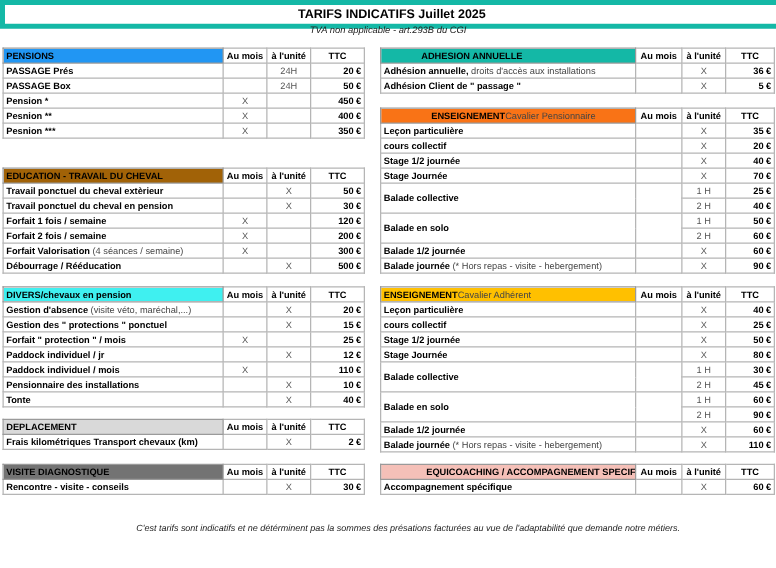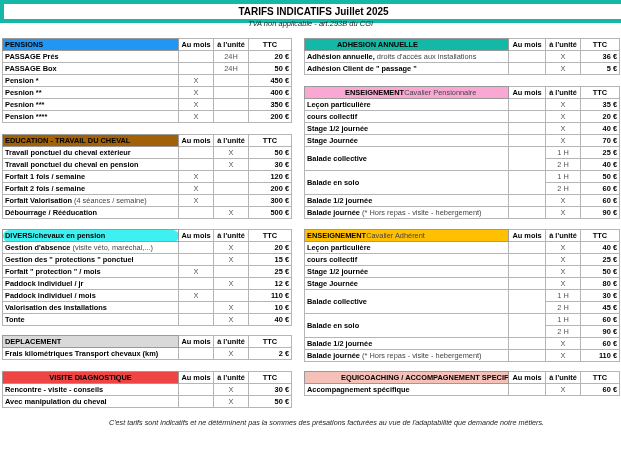--- a/index.html
+++ b/index.html
@@ -69,185 +69,173 @@
         <td class="c">X</td>
         <td class="c"></td>
         <td class="ttc">400 €</td>
       </tr>
       <tr>
         <td class="lbl"><span>Pesnion ***</span></td>
         <td class="c">X</td>
         <td class="c"></td>
         <td class="ttc">350 €</td>
       </tr>
-      <tr>
-        <td class="lbl"><span>Pension ****</span></td>
+    </tbody>
+  </table>
+<table class="t left" style="top:134px">
+    <colgroup>
+      <col class="a">
+      <col class="b">
+      <col class="c">
+      <col class="d">
+    </colgroup>
+    <tbody>
+      <tr class="head">
+        <td class="lbl sect" style="background: #a16207;"><span>EDUCATION - TRAVAIL DU CHEVAL</span></td>
+        <td class="c">Au mois</td>
+        <td class="c">à l'unité</td>
+        <td class="ttc">TTC</td>
+      </tr>
+      <tr>
+        <td class="lbl"><span>Travail ponctuel du cheval extèrieur</span></td>
+        <td class="c"></td>
+        <td class="c">X</td>
+        <td class="ttc">50 €</td>
+      </tr>
+      <tr>
+        <td class="lbl"><span>Travail ponctuel du cheval en pension</span></td>
+        <td class="c"></td>
+        <td class="c">X</td>
+        <td class="ttc">30 €</td>
+      </tr>
+      <tr>
+        <td class="lbl"><span>Forfait 1 fois / semaine</span></td>
+        <td class="c">X</td>
+        <td class="c"></td>
+        <td class="ttc">120 €</td>
+      </tr>
+      <tr>
+        <td class="lbl"><span>Forfait 2 fois / semaine</span></td>
         <td class="c">X</td>
         <td class="c"></td>
         <td class="ttc">200 €</td>
       </tr>
-    </tbody>
-  </table>
-<table class="t left" style="top:134px">
-    <colgroup>
-      <col class="a">
-      <col class="b">
-      <col class="c">
-      <col class="d">
-    </colgroup>
-    <tbody>
-      <tr class="head">
-        <td class="lbl sect" style="background: #a16207;"><span>EDUCATION - TRAVAIL DU CHEVAL</span></td>
-        <td class="c">Au mois</td>
-        <td class="c">à l'unité</td>
-        <td class="ttc">TTC</td>
-      </tr>
-      <tr>
-        <td class="lbl"><span>Travail ponctuel du cheval extèrieur</span></td>
-        <td class="c"></td>
-        <td class="c">X</td>
-        <td class="ttc">50 €</td>
-      </tr>
-      <tr>
-        <td class="lbl"><span>Travail ponctuel du cheval en pension</span></td>
+      <tr>
+        <td class="lbl"><span>Forfait Valorisation</span><span class="light"> (4 séances / semaine)</span></td>
+        <td class="c">X</td>
+        <td class="c"></td>
+        <td class="ttc">300 €</td>
+      </tr>
+      <tr>
+        <td class="lbl"><span>Débourrage / Rééducation</span></td>
+        <td class="c"></td>
+        <td class="c">X</td>
+        <td class="ttc">500 €</td>
+      </tr>
+    </tbody>
+  </table>
+<table class="t left" style="top:229px">
+    <colgroup>
+      <col class="a">
+      <col class="b">
+      <col class="c">
+      <col class="d">
+    </colgroup>
+    <tbody>
+      <tr class="head">
+        <td class="lbl sect" style="background: rgb(63, 240, 240);"><span>DIVERS/chevaux en pension</span></td>
+        <td class="c">Au mois</td>
+        <td class="c">à l'unité</td>
+        <td class="ttc">TTC</td>
+      </tr>
+      <tr>
+        <td class="lbl"><span>Gestion d'absence</span><span class="light"> (visite véto, maréchal,...)</span></td>
+        <td class="c"></td>
+        <td class="c">X</td>
+        <td class="ttc">20 €</td>
+      </tr>
+      <tr>
+        <td class="lbl"><span>Gestion des " protections " ponctuel</span></td>
+        <td class="c"></td>
+        <td class="c">X</td>
+        <td class="ttc">15 €</td>
+      </tr>
+      <tr>
+        <td class="lbl"><span>Forfait " protection " / mois</span></td>
+        <td class="c">X</td>
+        <td class="c"></td>
+        <td class="ttc">25 €</td>
+      </tr>
+      <tr>
+        <td class="lbl"><span>Paddock individuel / jr</span></td>
+        <td class="c"></td>
+        <td class="c">X</td>
+        <td class="ttc">12 €</td>
+      </tr>
+      <tr>
+        <td class="lbl"><span>Paddock individuel / mois</span></td>
+        <td class="c">X</td>
+        <td class="c"></td>
+        <td class="ttc">110 €</td>
+      </tr>
+      <tr>
+        <td class="lbl"><span>Pensionnaire des installations</span></td>
+        <td class="c"></td>
+        <td class="c">X</td>
+        <td class="ttc">10 €</td>
+      </tr>
+      <tr>
+        <td class="lbl"><span>Tonte</span></td>
+        <td class="c"></td>
+        <td class="c">X</td>
+        <td class="ttc">40 €</td>
+      </tr>
+    </tbody>
+  </table>
+<table class="t left" style="top:335px">
+    <colgroup>
+      <col class="a">
+      <col class="b">
+      <col class="c">
+      <col class="d">
+    </colgroup>
+    <tbody>
+      <tr class="head">
+        <td class="lbl sect" style="background: rgb(217, 217, 217);"><span>DEPLACEMENT</span></td>
+        <td class="c">Au mois</td>
+        <td class="c">à l'unité</td>
+        <td class="ttc">TTC</td>
+      </tr>
+      <tr>
+        <td class="lbl"><span>Frais kilométriques Transport chevaux (km)</span></td>
+        <td class="c"></td>
+        <td class="c">X</td>
+        <td class="ttc">2 €</td>
+      </tr>
+    </tbody>
+  </table>
+<table class="t left" style="top:371px">
+    <colgroup>
+      <col class="a">
+      <col class="b">
+      <col class="c">
+      <col class="d">
+    </colgroup>
+    <tbody>
+      <tr class="head">
+        <td class="lbl sect" style="background: #737373;"><span>VISITE DIAGNOSTIQUE</span></td>
+        <td class="c">Au mois</td>
+        <td class="c">à l'unité</td>
+        <td class="ttc">TTC</td>
+      </tr>
+      <tr>
+        <td class="lbl"><span>Rencontre - visite - conseils</span></td>
         <td class="c"></td>
         <td class="c">X</td>
         <td class="ttc">30 €</td>
-      </tr>
-      <tr>
-        <td class="lbl"><span>Forfait 1 fois / semaine</span></td>
-        <td class="c">X</td>
-        <td class="c"></td>
-        <td class="ttc">120 €</td>
-      </tr>
-      <tr>
-        <td class="lbl"><span>Forfait 2 fois / semaine</span></td>
-        <td class="c">X</td>
-        <td class="c"></td>
-        <td class="ttc">200 €</td>
-      </tr>
-      <tr>
-        <td class="lbl"><span>Forfait Valorisation</span><span class="light"> (4 séances / semaine)</span></td>
-        <td class="c">X</td>
-        <td class="c"></td>
-        <td class="ttc">300 €</td>
-      </tr>
-      <tr>
-        <td class="lbl"><span>Débourrage / Rééducation</span></td>
-        <td class="c"></td>
-        <td class="c">X</td>
-        <td class="ttc">500 €</td>
-      </tr>
-    </tbody>
-  </table>
-<table class="t left" style="top:229px">
-    <colgroup>
-      <col class="a">
-      <col class="b">
-      <col class="c">
-      <col class="d">
-    </colgroup>
-    <tbody>
-      <tr class="head">
-        <td class="lbl sect" style="background: rgb(63, 240, 240); border-radius: 6px;"><span>DIVERS/chevaux en pension</span></td>
-        <td class="c">Au mois</td>
-        <td class="c">à l'unité</td>
-        <td class="ttc">TTC</td>
-      </tr>
-      <tr>
-        <td class="lbl"><span>Gestion d'absence</span><span class="light"> (visite véto, maréchal,...)</span></td>
-        <td class="c"></td>
-        <td class="c">X</td>
-        <td class="ttc">20 €</td>
-      </tr>
-      <tr>
-        <td class="lbl"><span>Gestion des " protections " ponctuel</span></td>
-        <td class="c"></td>
-        <td class="c">X</td>
-        <td class="ttc">15 €</td>
-      </tr>
-      <tr>
-        <td class="lbl"><span>Forfait " protection " / mois</span></td>
-        <td class="c">X</td>
-        <td class="c"></td>
-        <td class="ttc">25 €</td>
-      </tr>
-      <tr>
-        <td class="lbl"><span>Paddock individuel / jr</span></td>
-        <td class="c"></td>
-        <td class="c">X</td>
-        <td class="ttc">12 €</td>
-      </tr>
-      <tr>
-        <td class="lbl"><span>Paddock individuel / mois</span></td>
-        <td class="c">X</td>
-        <td class="c"></td>
-        <td class="ttc">110 €</td>
-      </tr>
-      <tr>
-        <td class="lbl"><span>Valorisation des installations</span></td>
-        <td class="c"></td>
-        <td class="c">X</td>
-        <td class="ttc">10 €</td>
-      </tr>
-      <tr>
-        <td class="lbl"><span>Tonte</span></td>
-        <td class="c"></td>
-        <td class="c">X</td>
-        <td class="ttc">40 €</td>
-      </tr>
-    </tbody>
-  </table>
-<table class="t left" style="top:335px">
-    <colgroup>
-      <col class="a">
-      <col class="b">
-      <col class="c">
-      <col class="d">
-    </colgroup>
-    <tbody>
-      <tr class="head">
-        <td class="lbl sect" style="background: rgb(217, 217, 217);"><span>DEPLACEMENT</span></td>
-        <td class="c">Au mois</td>
-        <td class="c">à l'unité</td>
-        <td class="ttc">TTC</td>
-      </tr>
-      <tr>
-        <td class="lbl"><span>Frais kilométriques Transport chevaux (km)</span></td>
-        <td class="c"></td>
-        <td class="c">X</td>
-        <td class="ttc">2 €</td>
-      </tr>
-    </tbody>
-  </table>
-<table class="t left" style="top:371px">
-    <colgroup>
-      <col class="a">
-      <col class="b">
-      <col class="c">
-      <col class="d">
-    </colgroup>
-    <tbody>
-      <tr class="head">
-        <td class="lbl sect" style="background: #ef4444; text-align: center;"><span>VISITE DIAGNOSTIQUE</span></td>
-        <td class="c">Au mois</td>
-        <td class="c">à l'unité</td>
-        <td class="ttc">TTC</td>
-      </tr>
-      <tr>
-        <td class="lbl"><span>Rencontre - visite - conseils</span></td>
-        <td class="c"></td>
-        <td class="c">X</td>
-        <td class="ttc">30 €</td>
-      </tr>
-      <tr>
-        <td class="lbl"><span>Avec manipulation du cheval</span></td>
-        <td class="c"></td>
-        <td class="c">X</td>
-        <td class="ttc">50 €</td>
       </tr>
     </tbody>
   </table>
 
 <table class="t right" style="top:38px">
     <colgroup>
       <col class="a">
       <col class="b">
       <col class="c">
       <col class="d">
@@ -275,21 +263,21 @@
   </table>
 <table class="t right" style="top:86px">
     <colgroup>
       <col class="a">
       <col class="b">
       <col class="c">
       <col class="d">
     </colgroup>
     <tbody>
       <tr class="head">
-        <td class="lbl sect" style="background: #f9a8d4; padding-left: 40px;"><span>ENSEIGNEMENT</span><span class="light">Cavalier Pensionnaire</span></td>
+        <td class="lbl sect" style="background: #f97316; padding-left: 40px;"><span>ENSEIGNEMENT</span><span class="light">Cavalier Pensionnaire</span></td>
         <td class="c">Au mois</td>
         <td class="c">à l'unité</td>
         <td class="ttc">TTC</td>
       </tr>
       <tr>
         <td class="lbl"><span>Leçon particulière</span></td>
         <td class="c"></td>
         <td class="c">X</td>
         <td class="ttc">35 €</td>
       </tr>

